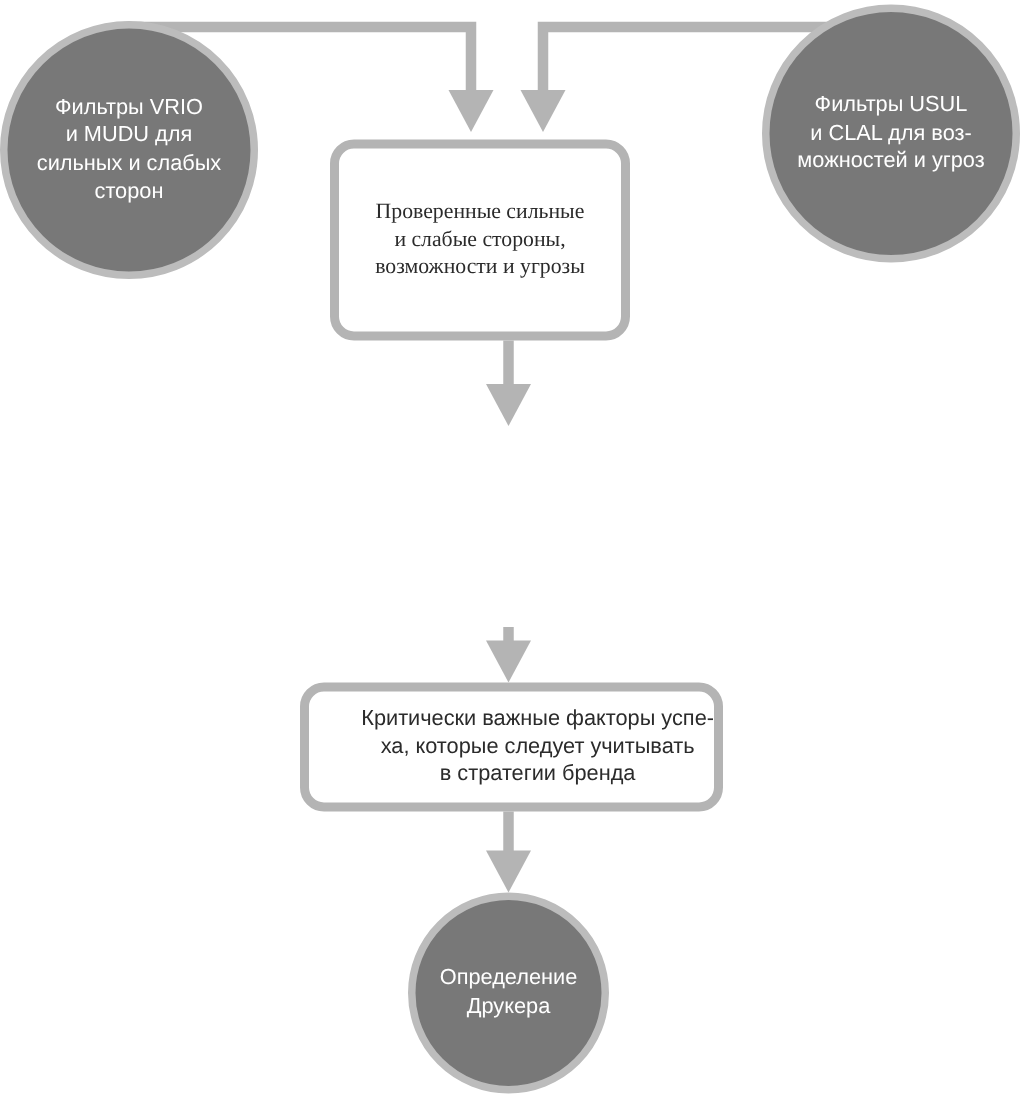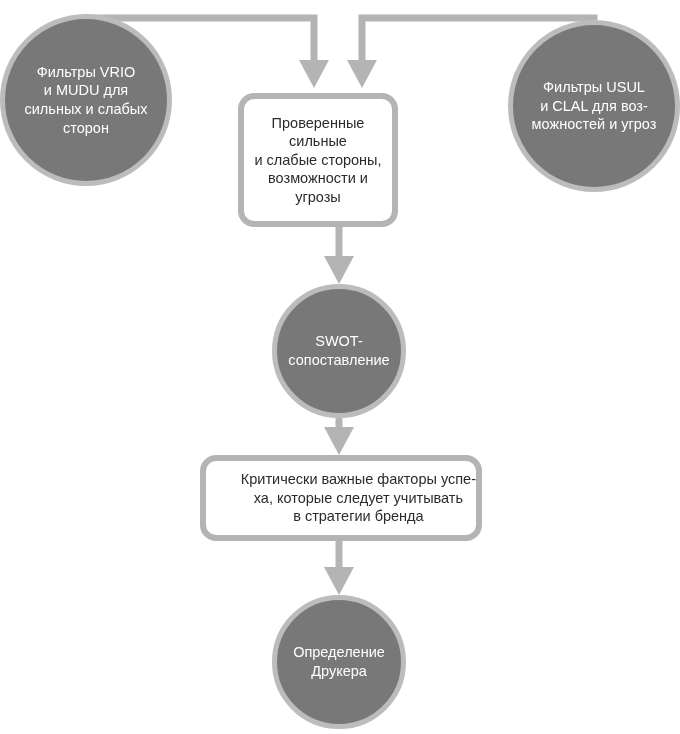--- a/index.html
+++ b/index.html
@@ -60,24 +60,24 @@
   .rounded-box .node-label {
     color: #2b2b2b;
     font-size: 14.5px;
   }
 
   
   #node-vrio-mudu {
     left: 0px;   top: 14px;  width: 172px; height: 172px;
   }
   #node-usul-clal {
-    left: 508px; top: 20px;  width: 172px; height: 172px;
+    left: 508px; top: 3px;  width: 172px; height: 172px;
   }
   #node-verified-swot {
-    left: 238px; top: 93px;  width: 160px; height: 134px;
+    left: 220px; top: 93px;  width: 200px; height: 134px; font-family: Liberation Serif, serif;
   }
   #node-swot-matching {
     left: 272px; top: 284px; width: 134px; height: 134px;
   }
   #node-critical-factors {
     left: 200px; top: 455px; width: 282px; height: 86px; justify-content: flex-end;
   }
   #node-drucker {
     left: 272px; top: 595px; width: 134px; height: 134px;
   }
@@ -127,24 +127,20 @@
 и CLAL для воз-
 можностей и угроз</span>
   </div>
 
   <div class="node rounded-box" id="node-verified-swot">
     <span class="node-label">Проверенные сильные
 и слабые стороны,
 возможности и угрозы</span>
   </div>
 
-  <div class="node circle" id="node-swot-matching">
-    <span class="node-label">SWOT-
-сопоставление</span>
-  </div>
 
   <div class="node rounded-box" id="node-critical-factors">
     <span class="node-label">Критически важные факторы успе-
 ха, которые следует учитывать
 в стратегии бренда</span>
   </div>
 
   <div class="node circle" id="node-drucker">
     <span class="node-label">Определение
 Друкера</span>

